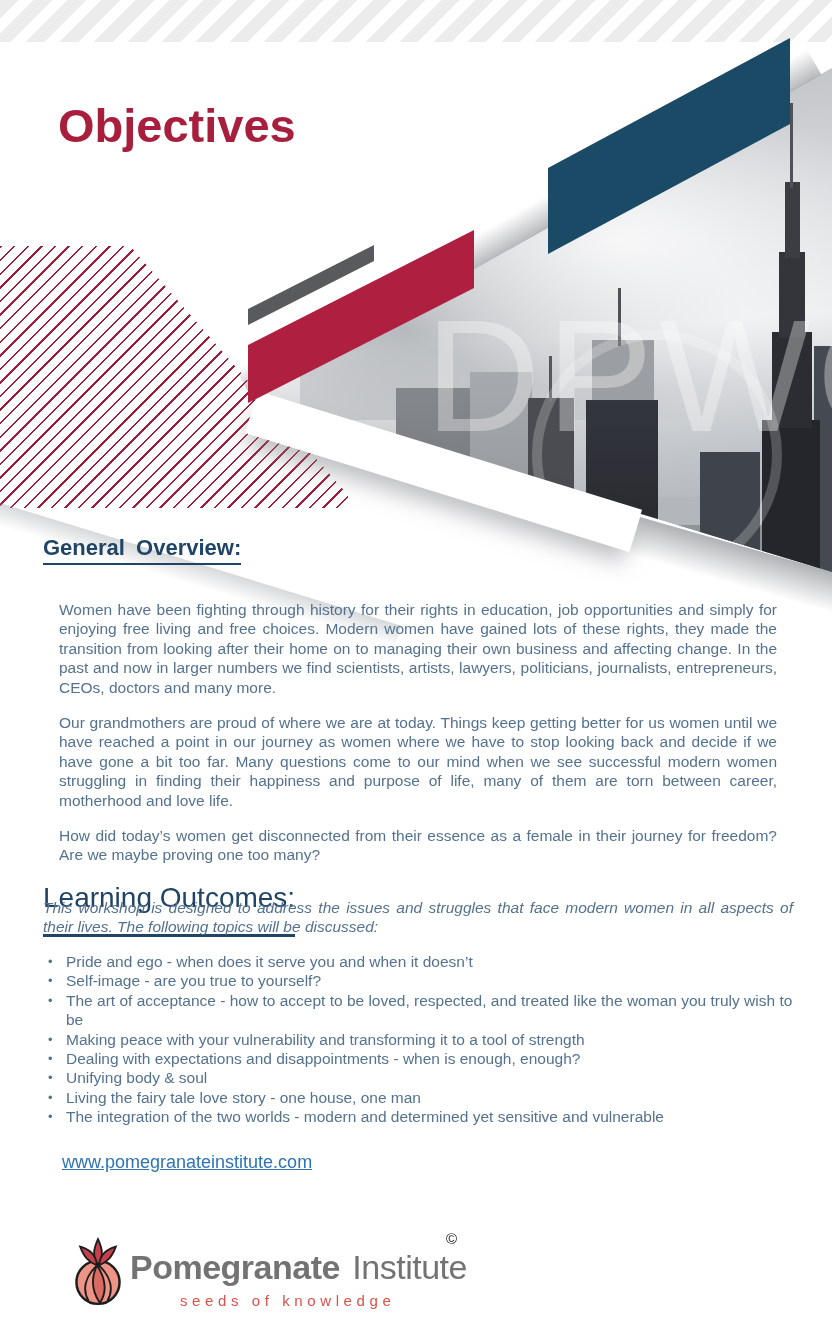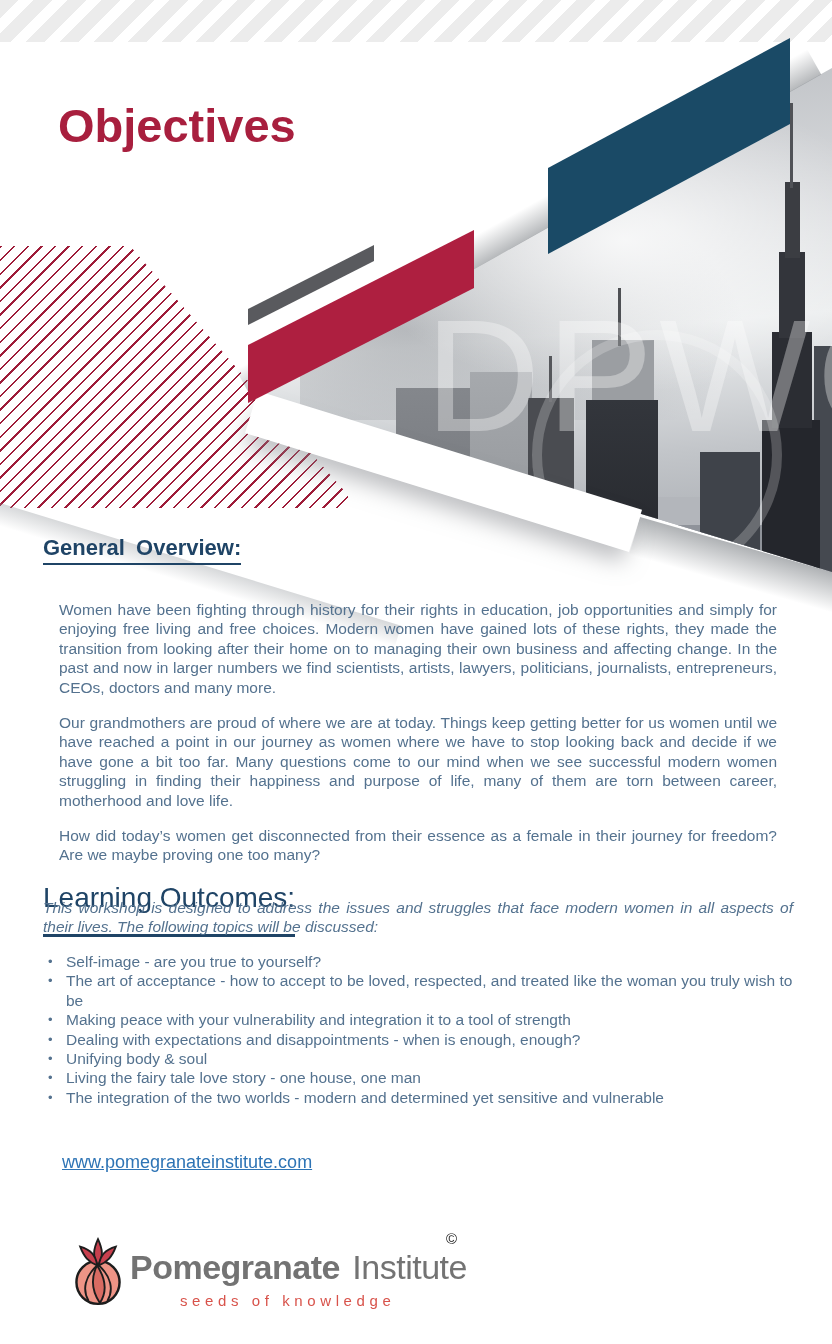--- a/index.html
+++ b/index.html
@@ -170,23 +170,24 @@
     <p>Women have been fighting through history for their rights in education, job opportunities and simply for enjoying free living and free choices. Modern women have gained lots of these rights, they made the transition from looking after their home on to managing their own business and affecting change. In the past and now in larger numbers we find scientists, artists, lawyers, politicians, journalists, entrepreneurs, CEOs, doctors and many more.</p>
     <p>Our grandmothers are proud of where we are at today. Things keep getting better for us women until we have reached a point in our journey as women where we have to stop looking back and decide if we have gone a bit too far. Many questions come to our mind when we see successful modern women struggling in finding their happiness and purpose of life, many of them are torn between career, motherhood and love life.</p>
     <p>How did today’s women get disconnected from their essence as a female in their journey for freedom? Are we maybe proving one too many?</p>
   </div>
 
   <div class="abs h-outcomes">Learning Outcomes:</div>
 
   <div class="abs outcomes-intro body-copy">This workshop is designed to address the issues and struggles that face modern women in all aspects of their lives. The following topics will be discussed:</div>
 
   <ul class="abs bullet-list body-copy">
+    <li>Pride and ego - when does it serve you and when it doesn’t</li>
     <li>Self-image - are you true to yourself?</li>
     <li>The art of acceptance - how to accept to be loved, respected, and treated like the woman you truly wish to be</li>
-    <li>Making peace with your vulnerability and integration it to a tool of strength</li>
+    <li>Making peace with your vulnerability and transforming it to a tool of strength</li>
     <li>Dealing with expectations and disappointments - when is enough, enough?</li>
     <li>Unifying body &amp; soul</li>
     <li>Living the fairy tale love story - one house, one man</li>
     <li>The integration of the two worlds - modern and determined yet sensitive and vulnerable</li>
   </ul>
 
   <a class="abs site-link">www.pomegranateinstitute.com</a>
 
   <svg class="abs logo-icon" viewBox="0 0 64 82">
     <circle cx="32" cy="52" r="23" fill="#ee9486" stroke="#1d1d1d" stroke-width="2.6"></circle>

